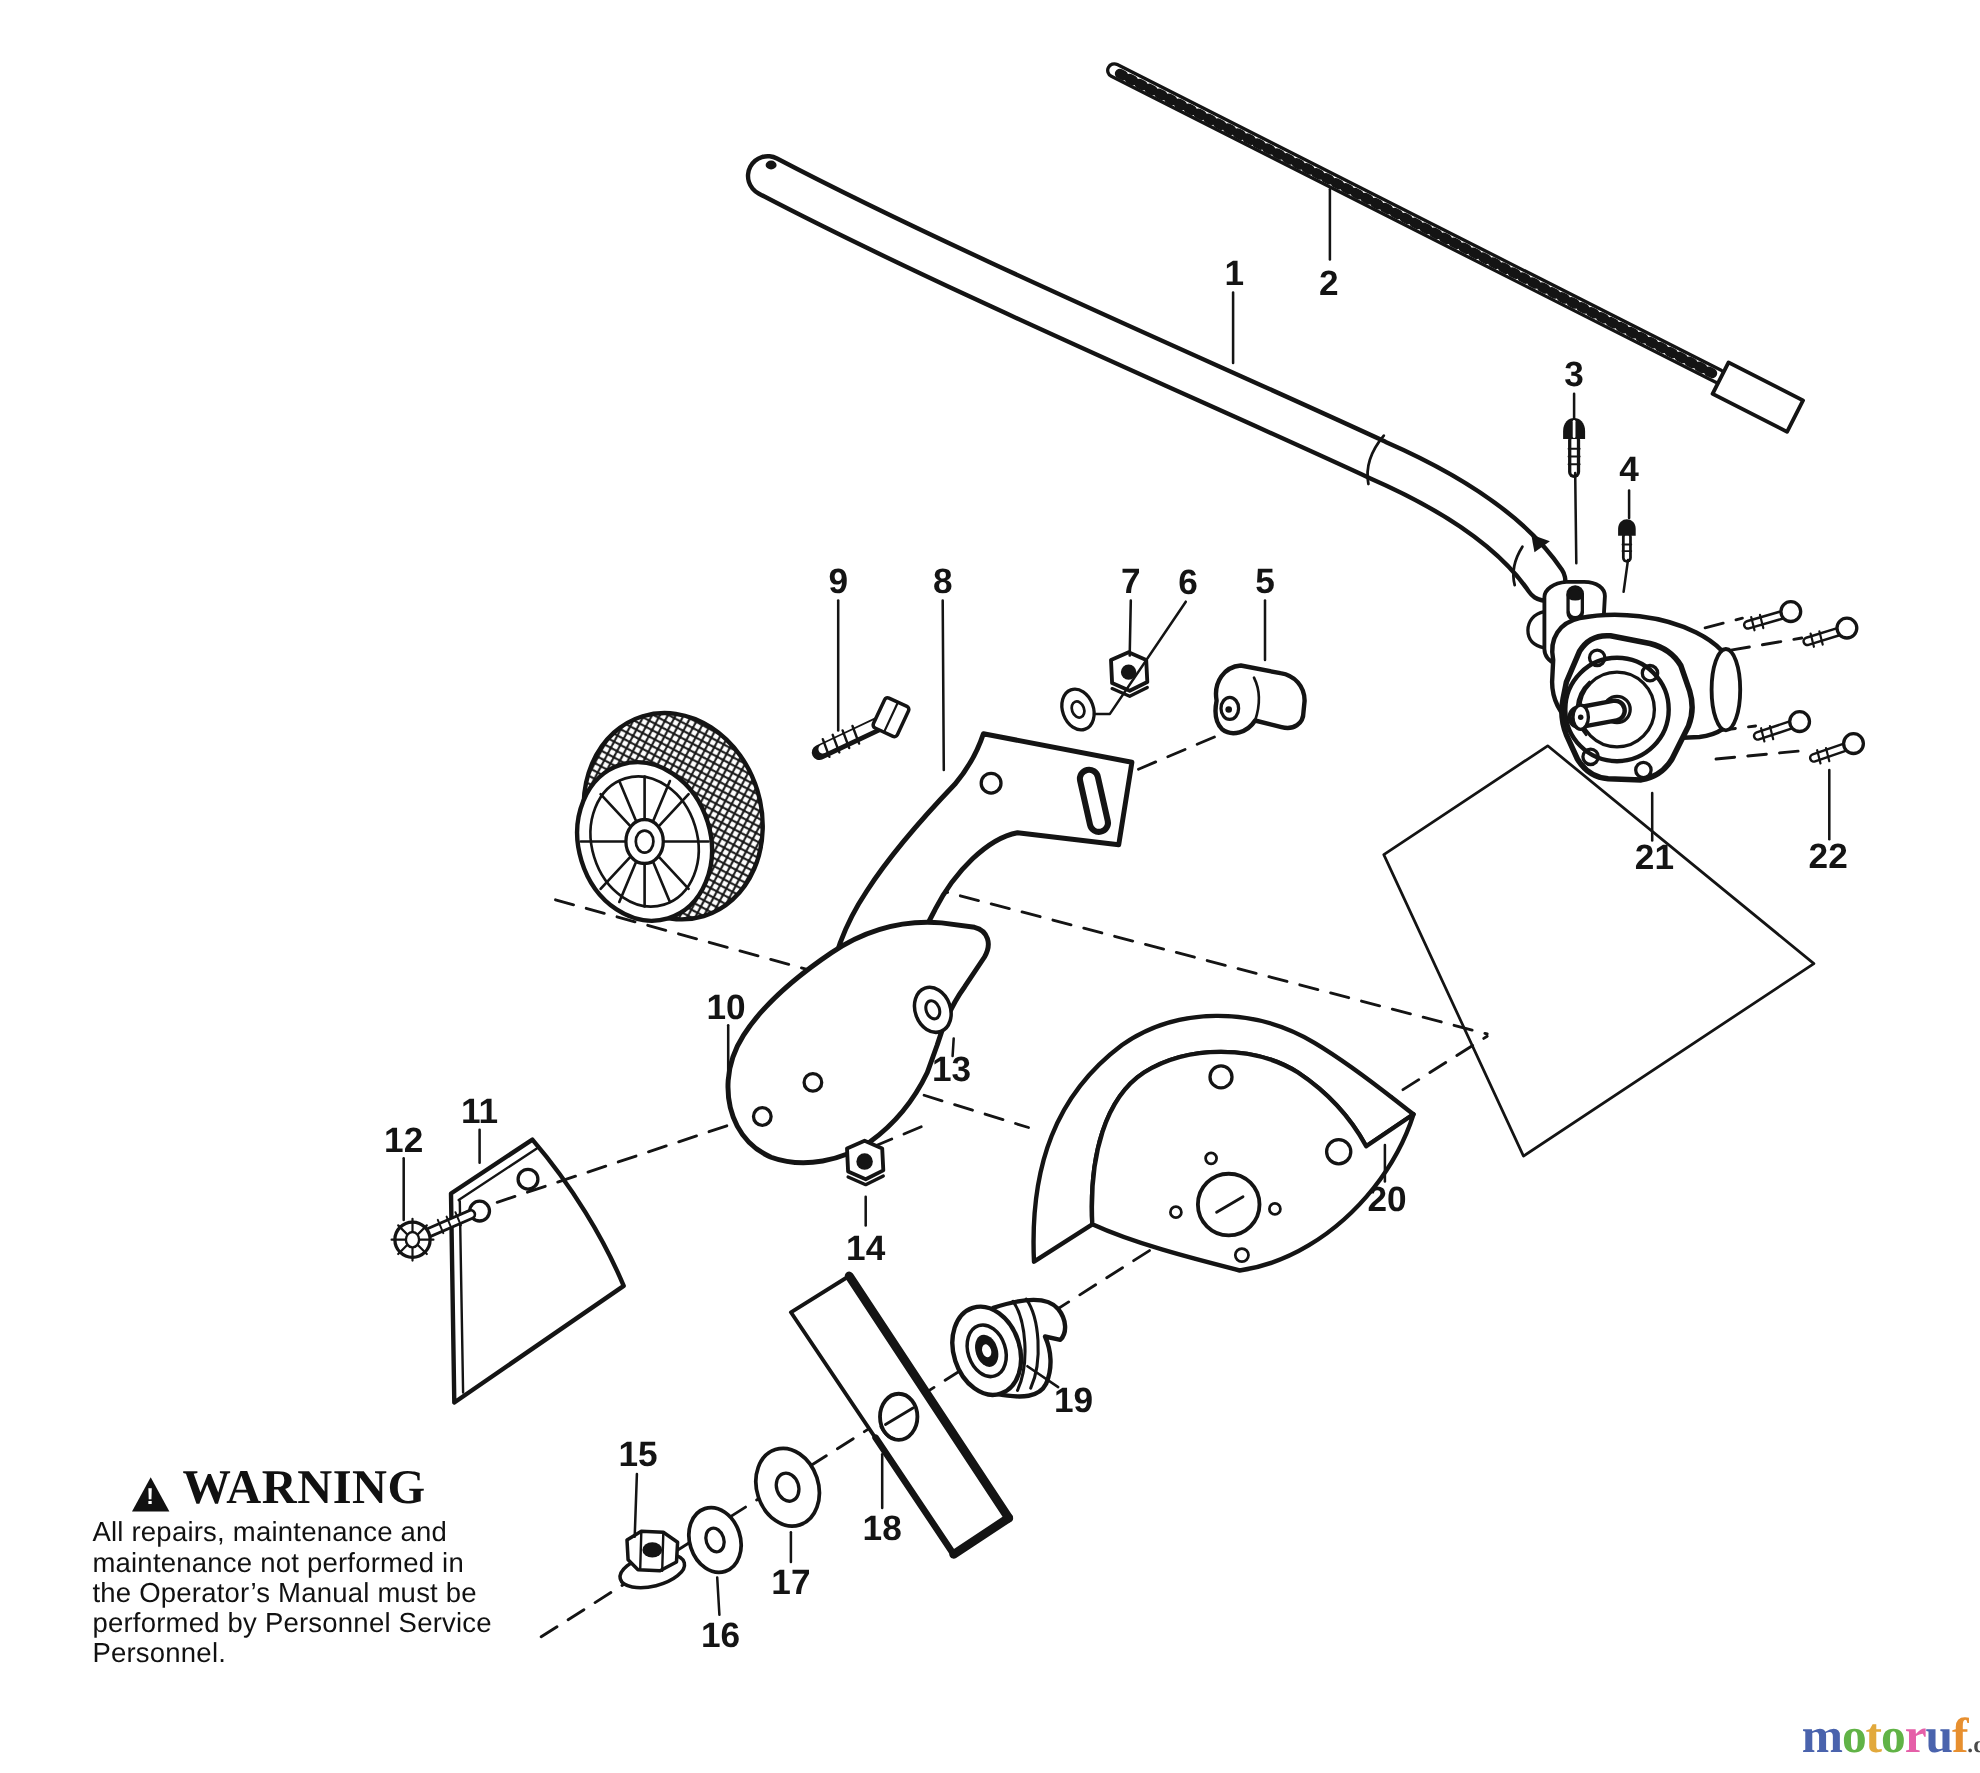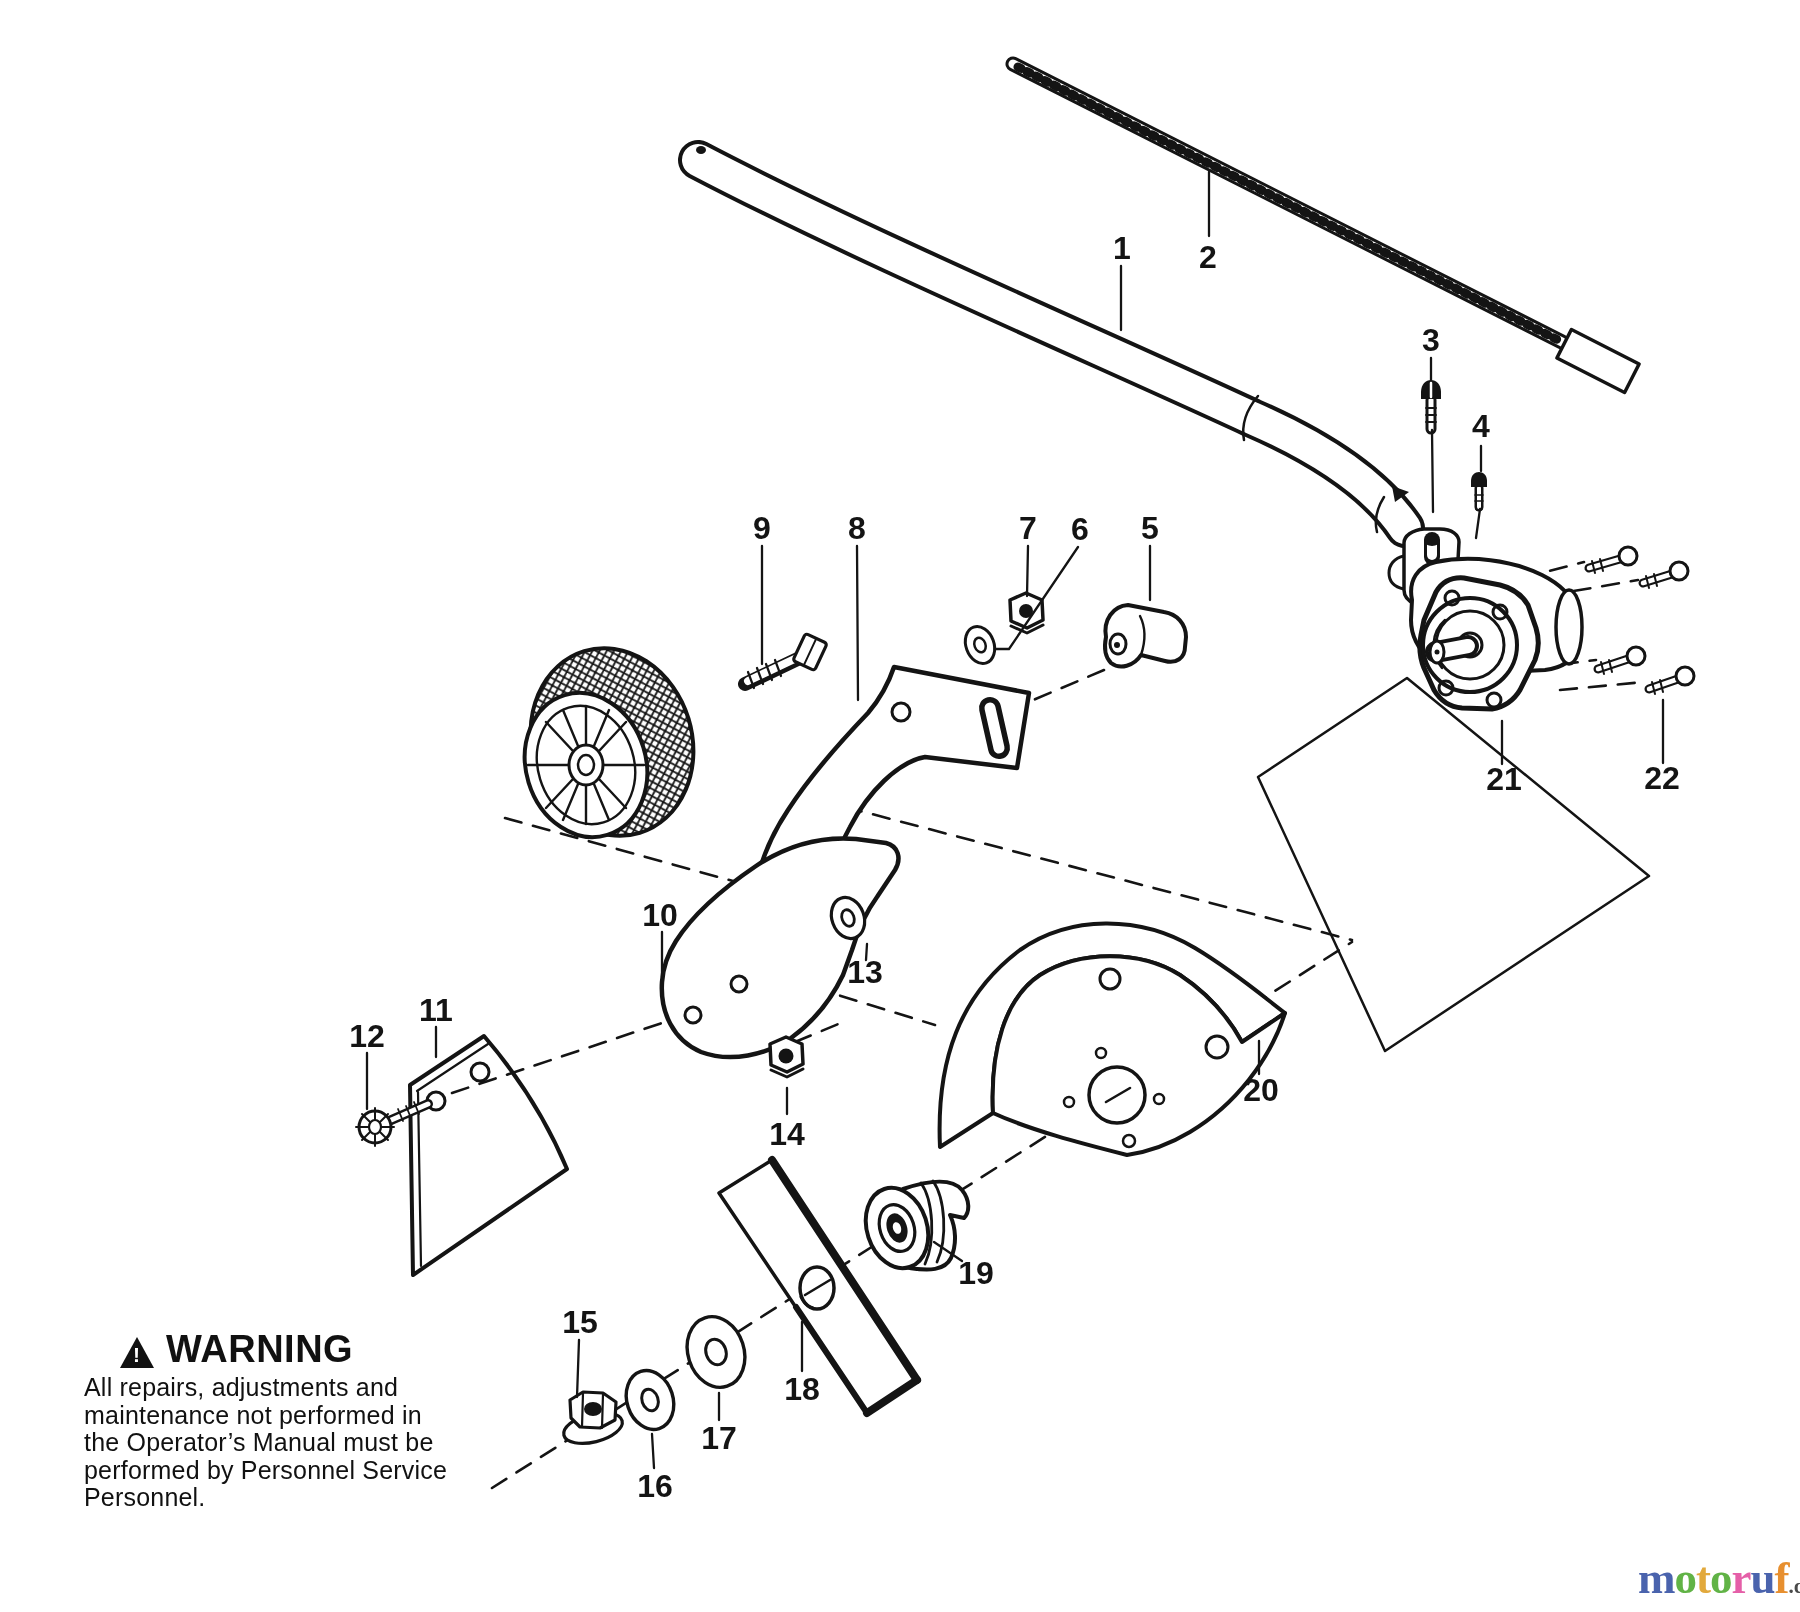--- a/index.html
+++ b/index.html
@@ -2,21 +2,21 @@
 <html><head>
 <meta charset="utf-8">
 <style>
   html,body{margin:0;padding:0;background:#f7f7f7;}
   .stage{position:relative;width:1800px;height:1612px;background:#ffffff;overflow:hidden;
          font-family:"Liberation Sans", sans-serif;}
   .diagram-svg{position:absolute;left:0;top:0;}
   .pnum{font-family:"Liberation Sans", sans-serif;font-size:32px;font-weight:bold;fill:#141414;}
   .warning-block{position:absolute;left:84px;top:1330px;width:390px;color:#111;}
   .warn-head{display:flex;align-items:flex-end;gap:12px;margin-left:36px;margin-bottom:6px;}
-  .warn-title{font-size:38px;font-weight:bold;letter-spacing:0.5px;line-height:1;}
+  .warn-title{font-size:44px;font-weight:bold;letter-spacing:0.5px;line-height:1;font-family:Liberation Serif, serif;}
   .tri{position:relative;width:0;height:0;border-left:17px solid transparent;
        border-right:17px solid transparent;border-bottom:31px solid #111;}
   .tri .bang{position:absolute;left:-4px;top:7px;color:#fff;font-size:21px;font-weight:bold;line-height:1;}
   .warn-body{font-size:25px;line-height:27.5px;letter-spacing:0.2px;}
   .logo{position:absolute;left:1638px;top:1552px;font-family:"Liberation Serif", serif;
         font-weight:bold;font-size:45px;letter-spacing:-1px;white-space:nowrap;}
   .logo .suffix{font-size:21px;font-weight:bold;letter-spacing:0;}
 </style>
 </head>
 <body>
@@ -367,21 +367,21 @@
 </svg>
 
 <div class="warning-block">
   <div class="warn-head">
     <span class="tri">
           <span class="bang">!</span>
         </span>
     <span class="warn-title">WARNING</span>
   </div>
   <div class="warn-body">
-    <div>All repairs, adjustments and</div>
+    <div>All repairs, maintenance and</div>
     <div>maintenance not performed in</div>
     <div>the Operator’s Manual must be</div>
     <div>performed by Personnel Service</div>
     <div>Personnel.</div>
   </div>
 </div>
 
 <div class="logo">
   <span style="color: rgb(74, 99, 173);">m</span><span style="color: rgb(97, 179, 70);">o</span><span style="color: rgb(226, 169, 60);">t</span><span style="color: rgb(97, 179, 70);">o</span><span style="color: rgb(229, 95, 168);">r</span><span style="color: rgb(74, 99, 173);">u</span><span style="color: rgb(231, 143, 47);">f</span><span class="suffix" style="color: rgb(74, 74, 74);">.de</span>
 </div>

